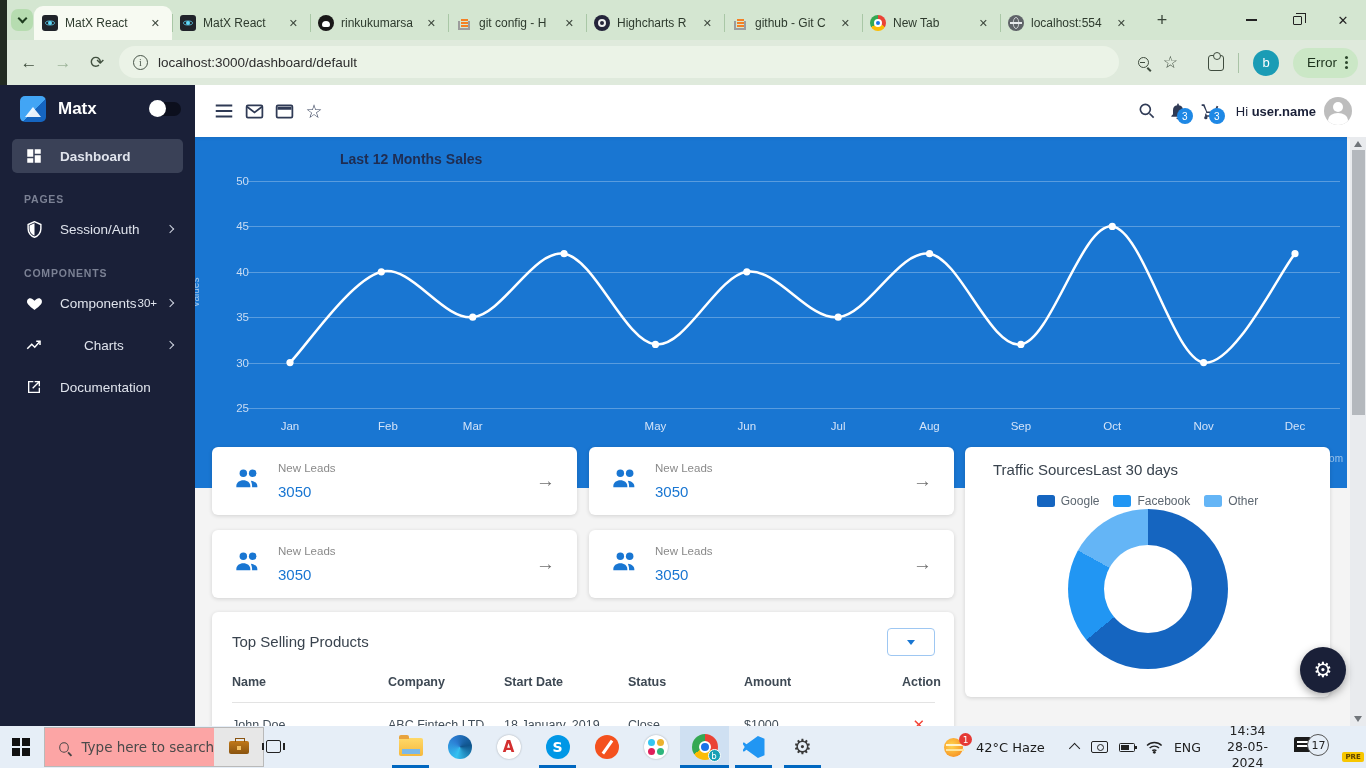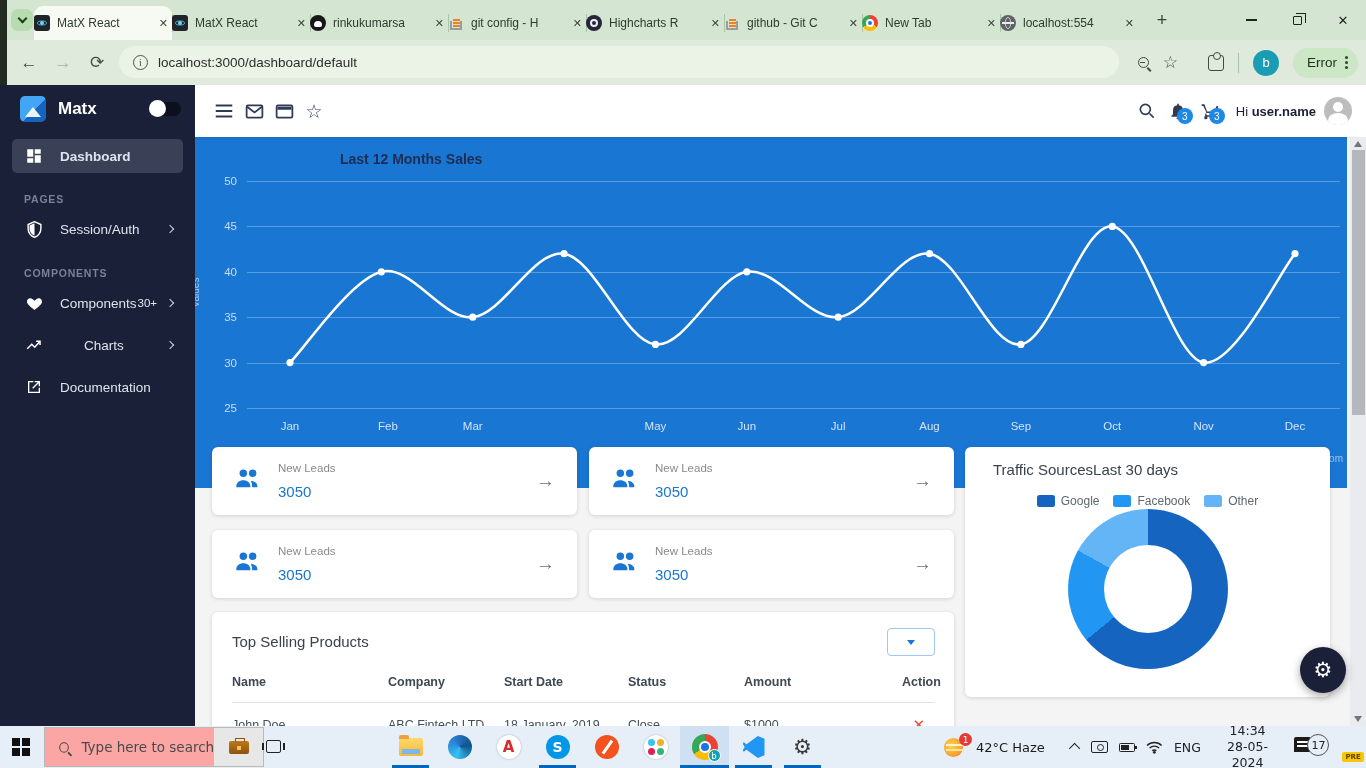--- a/index.html
+++ b/index.html
@@ -5,21 +5,21 @@
   *{box-sizing:border-box;margin:0;padding:0}
   html,body{width:1366px;height:768px;overflow:hidden}
   body{font-family:"Liberation Sans","DejaVu Sans",sans-serif;position:relative;background:#f4f4f4}
 
   
   #tabstrip{position:absolute;left:0;top:0;width:1366px;height:40px;background:#d4e6d1}
   #edge-strip{position:absolute;left:0;top:0;width:7px;height:85px;background:#222b22;z-index:6}
   #tab-search{position:absolute;left:11px;top:9px;width:22px;height:22px;border-radius:7px;background:#b6dcb0;display:flex;align-items:center;justify-content:center}
   .chev{width:7px;height:7px;border-right:2px solid #1e3d1e;border-bottom:2px solid #1e3d1e;transform:rotate(45deg);margin-top:-3px}
   #tabs{position:absolute;left:34px;top:6px;height:34px;display:flex}
-  .tab{width:138px;height:34px;display:flex;align-items:center;padding:0 0;position:relative;border-radius:9px 9px 0 0;color:#2e3b2e;font-size:12px}
+  .tab{width:138px;height:34px;display:flex;align-items:center;padding:0 8px;position:relative;border-radius:9px 9px 0 0;color:#2e3b2e;font-size:12px}
   .tab.active{background:#f7faf2}
   .tab:not(.active):not(:first-child)::before{content:"";position:absolute;left:0;top:8px;bottom:8px;width:1px;background:#a9c7a6}
   .tab .tlabel{flex:1;white-space:nowrap;overflow:hidden;margin-left:7px}
   .tab .tclose{font-size:11px;color:#3c463c;padding:2px 4px}
   .ticon{width:16px;height:16px;flex:0 0 16px;position:relative}
   .ti-react{background:#20232a;border-radius:3px}
   .ti-react::before{content:"";position:absolute;inset:3px;border:1px solid #61dafb;border-radius:50%;transform:scaleY(.45) rotate(0deg)}
   .ti-react::after{content:"";position:absolute;left:6px;top:6px;width:4px;height:4px;background:#61dafb;border-radius:50%}
   .ti-github{background:#181717;border-radius:50%}
   .ti-github::after{content:"";position:absolute;left:4px;top:6px;width:8px;height:6px;background:#fff;border-radius:4px 4px 2px 2px}
@@ -83,21 +83,21 @@
   .cbadge{position:absolute;top:7px;right:1px;min-width:16px;height:16px;border-radius:8px;background:#1e88e5;color:#fff;font-size:10px;display:flex;align-items:center;justify-content:center;padding:0 3px}
   #greeting{font-size:13px;color:#1a2038;margin:0 8px 0 10px;white-space:nowrap}
   #greeting b{font-weight:bold}
   #avatar{width:28px;height:28px;border-radius:50%;background:#bdbdbd;position:relative;overflow:hidden}
   #avatar::before{content:"";position:absolute;left:9px;top:5px;width:10px;height:10px;border-radius:50%;background:#fff}
   #avatar::after{content:"";position:absolute;left:4px;top:16px;width:20px;height:14px;border-radius:50%;background:#fff}
 
   
   #blue{position:absolute;left:195px;top:52px;width:1152px;height:351px;background:#1976d2;z-index:1}
   #chart-title{position:absolute;left:145px;top:14px;font-size:14px;font-weight:bold;color:#1f2d52}
-  .ytick{position:absolute;left:6px;width:36px;text-align:right;font-size:11.5px;color:#c9dcf3;transform:translateY(-50%)}
+  .ytick{position:absolute;left:18px;width:36px;text-align:right;font-size:11.5px;color:#c9dcf3;transform:translateY(-50%)}
   .gridline{position:absolute;left:52px;right:7px;height:1px;background:rgba(255,255,255,.28)}
   .xlabel{position:absolute;top:283px;transform:translateX(-50%);font-size:11.5px;color:#d3e3f8}
   #yaxis-name{position:absolute;left:-14px;top:150px;font-size:10px;color:rgba(205,224,245,.75);transform:rotate(-90deg)}
   #sales-svg{position:absolute;left:0;top:0}
   #watermark{position:absolute;right:4px;top:316px;font-size:10px;color:rgba(255,255,255,.55)}
 
   
   .card{background:#fff;border-radius:6px;box-shadow:0 1px 4px rgba(0,0,0,.14)}
   #lead-cards{position:absolute;left:212px;top:362px;width:742px;display:flex;flex-wrap:wrap;gap:15px 12px;z-index:5}
   .lead{width:365px;height:68px;display:flex;align-items:center;padding:0 22px}

